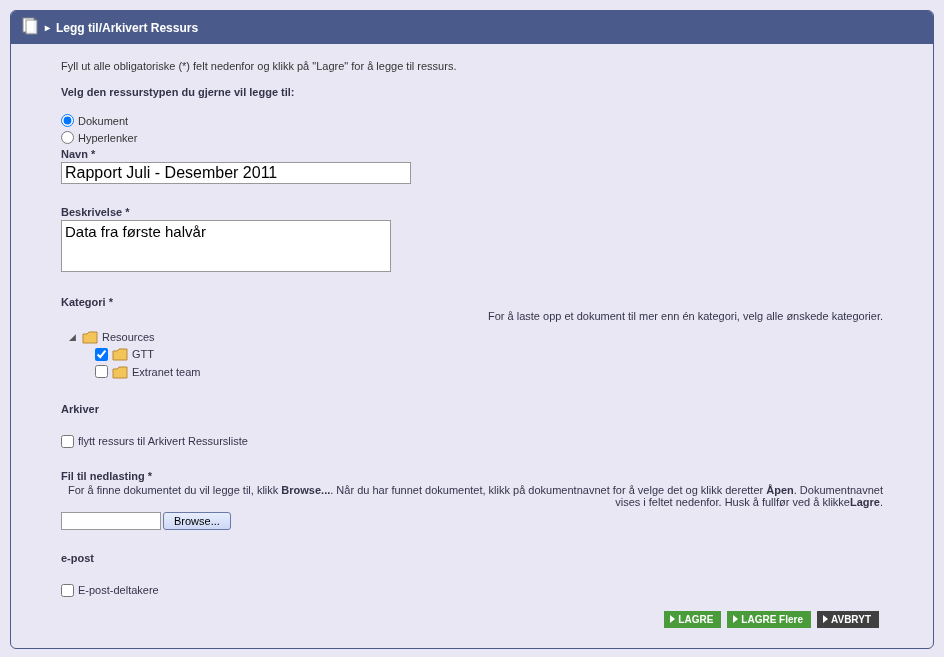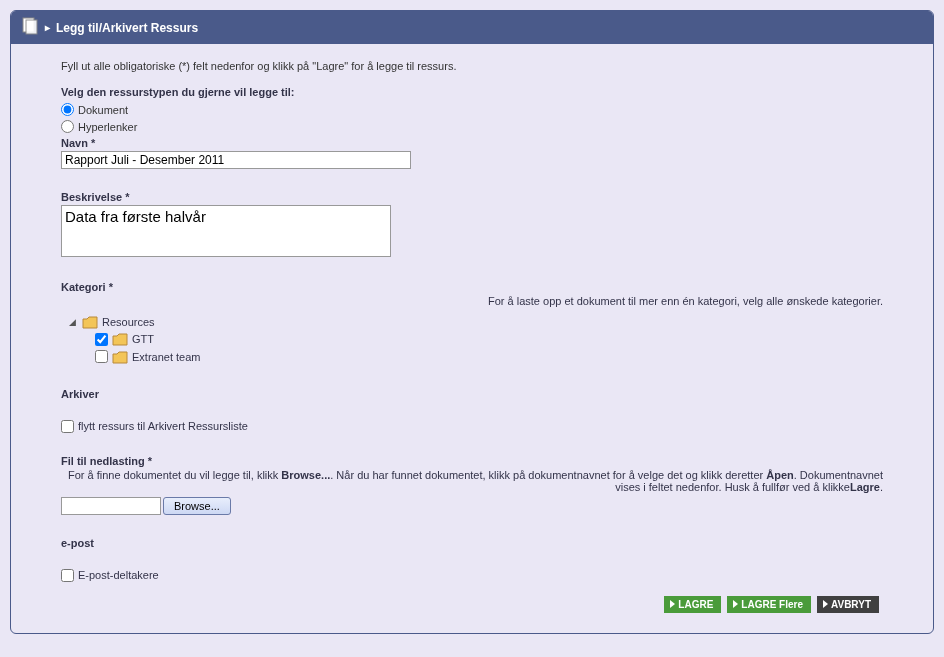--- a/index.html
+++ b/index.html
@@ -32,39 +32,39 @@
     display: inline-block;
   }
   .panel-header .arrow { font-size: 10px; }
   .panel-body {
     padding: 16px 50px 20px 50px;
   }
   .intro { margin-bottom: 14px; color: #333; }
   .section-title {
     font-weight: bold;
     color: #333349;
-    margin-bottom: 5px;
+    margin-bottom: 16px;
   }
   .radio-row { margin: 4px 0 4px 0; display: flex; align-items: center; gap: 4px; }
   .radio-row input { margin: 0; }
   .field-label {
     font-weight: bold;
     color: #333349;
     margin-top: 4px;
     margin-bottom: 2px;
   }
   .help-text {
     color: #333349;
     margin-bottom: 4px;
     text-align: right;
   }
   .text-input {
     width: 350px;
     font-family: Verdana, Arial, sans-serif;
-    font-size: 12px;
+    font-size: 16px;
     padding: 1px 3px;
     border: 1px solid #999;
     background: #fff;
   }
   .textarea-input {
     width: 330px;
     height: 52px;
     font-family: Verdana, Arial, sans-serif;
     font-size: 15px;
     padding: 2px 3px;

